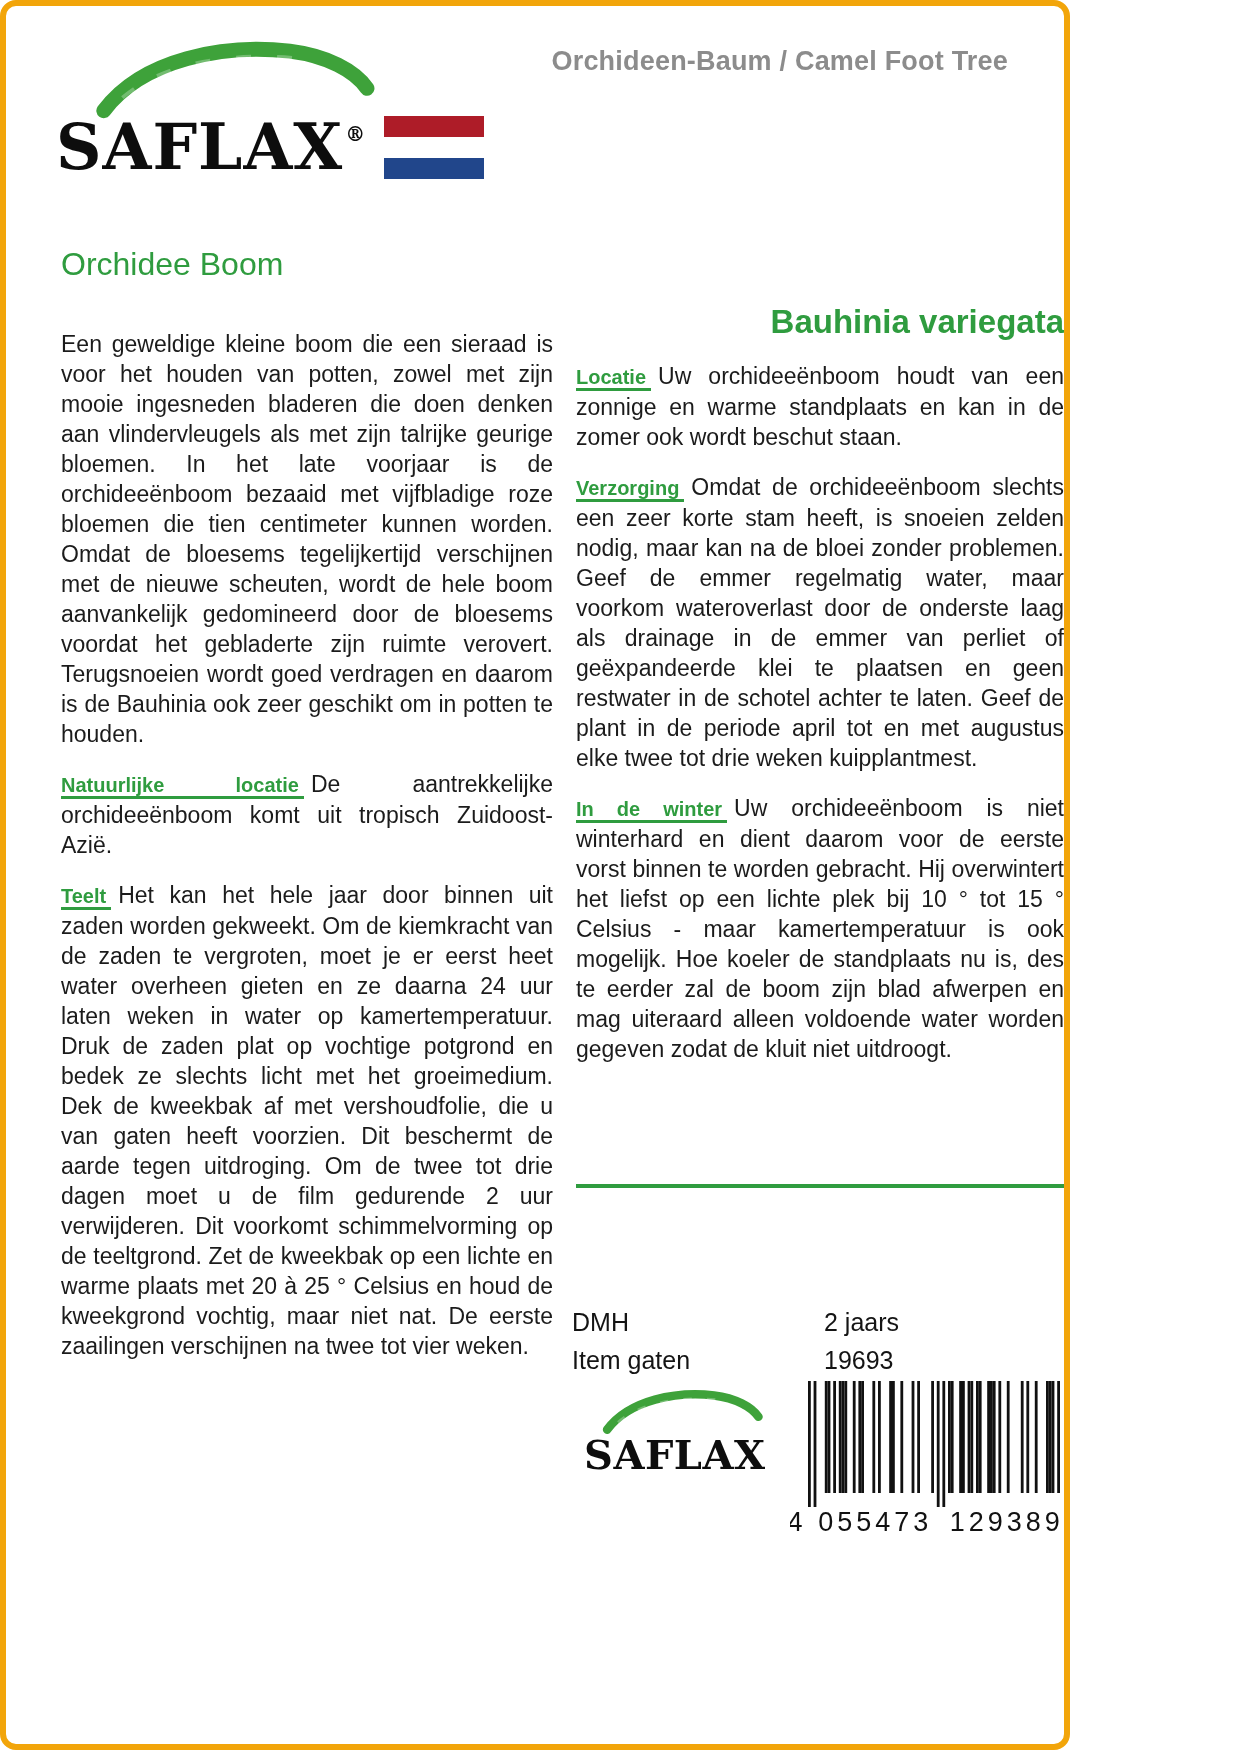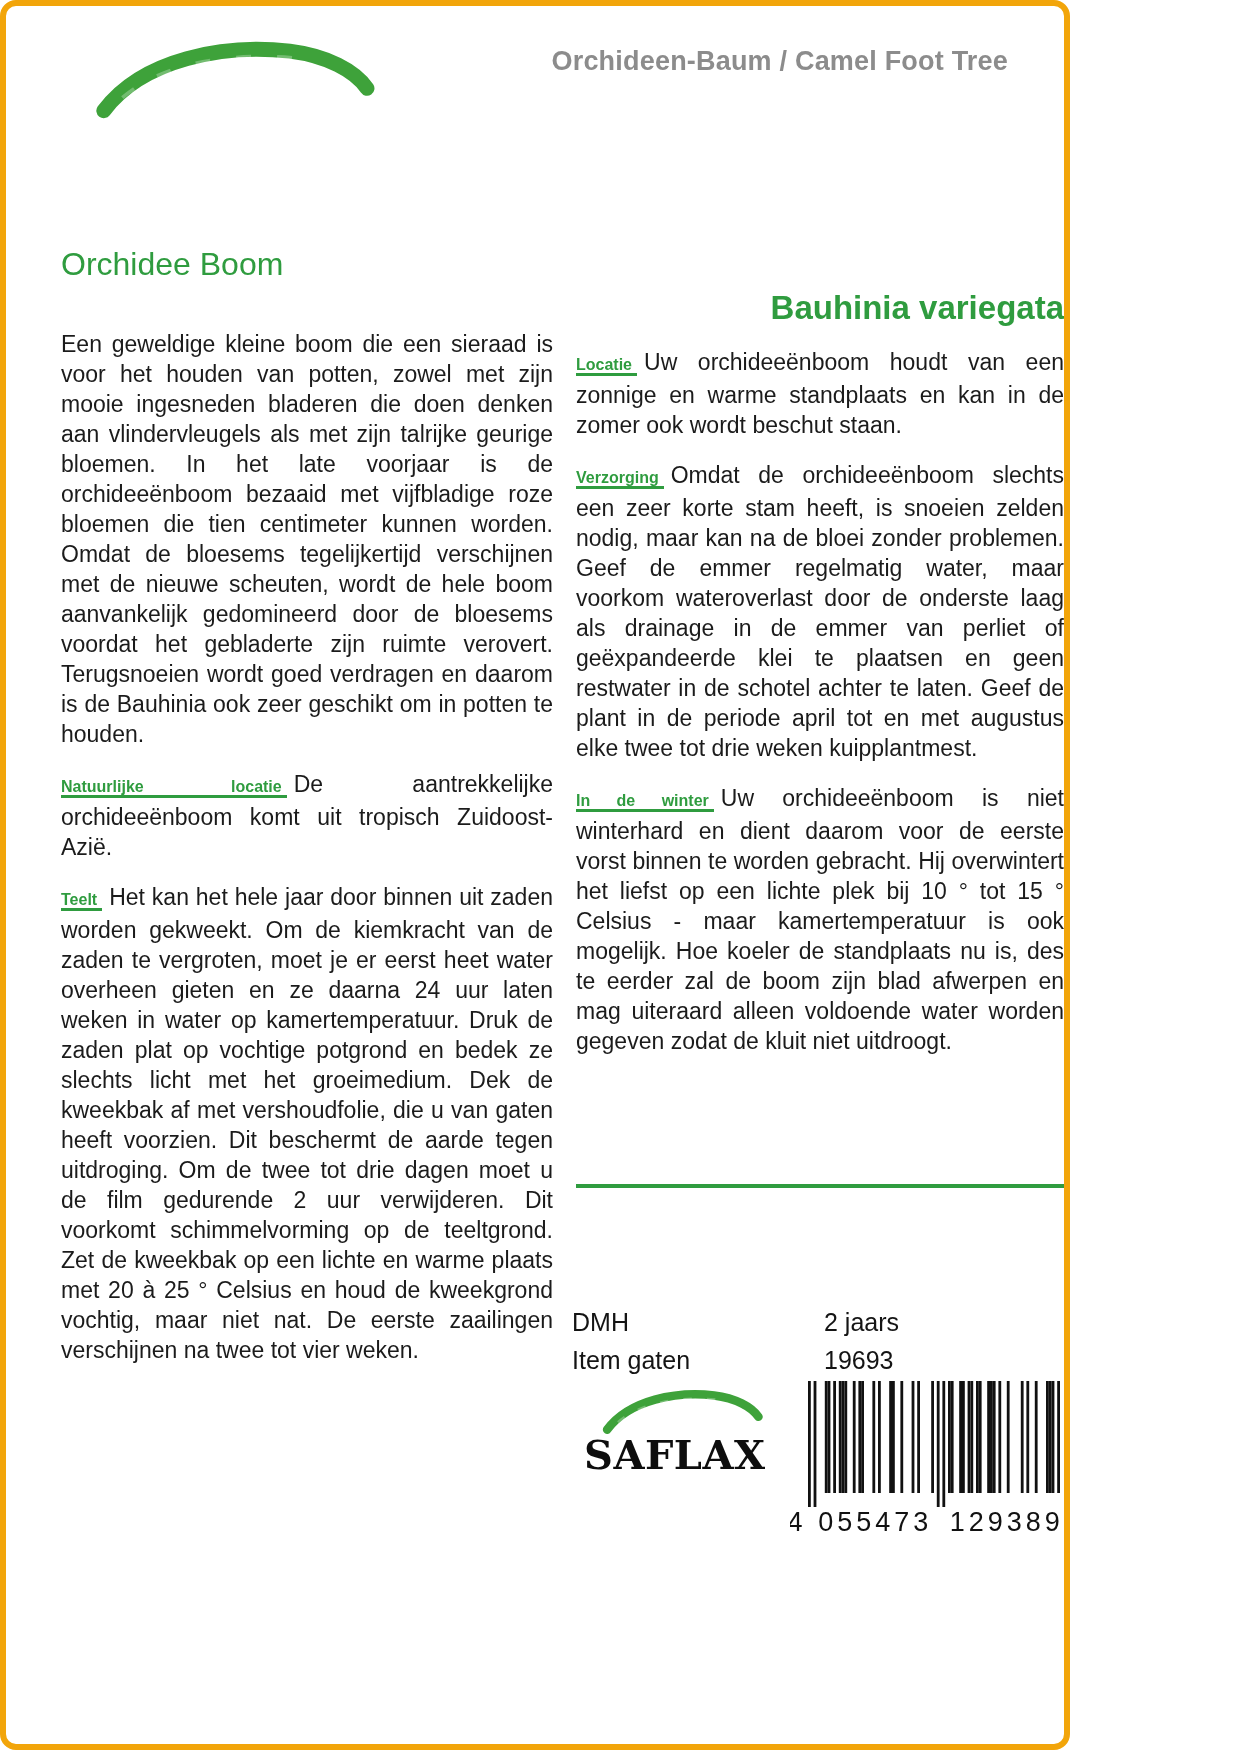--- a/index.html
+++ b/index.html
@@ -46,30 +46,30 @@
   .flag .blue{background:var(--flag-blue);}
 
   
   .col-left{position:absolute;left:55px;top:240px;width:492px;}
   .col-right{position:absolute;left:570px;top:281px;width:488px;}
   .page-title{
     margin:0 0 46px 0;
     font-size:32px;font-weight:400;color:var(--green);
   }
   .latin-title{
-    margin:2px 0 20px 0;text-align:right;
+    margin:16px 0 20px 0;text-align:right;
     font-size:33px;font-weight:700;color:var(--green);
   }
   p.body{
     margin:0 0 20px 0;
     font-size:23px;line-height:30px;
     text-align:justify;color:var(--ink);
   }
   .sec-heading{
-    font-size:16px;font-weight:700;color:var(--green);
+    font-size:20px;font-weight:700;color:var(--green);
     border-bottom:3px solid var(--green);
     padding-right:5px;margin-right:7px;
   }
 
   
   .divider{
     position:absolute;left:570px;top:1178px;width:488px;height:4px;
     background:var(--green);
   }
   .bottom-block{position:absolute;left:566px;top:1302px;width:488px;}
@@ -88,20 +88,28 @@
 
 <div class="page">
 
   <div class="header-subtitle">Orchideen-Baum / Camel Foot Tree</div>
 
   <div class="logo">
     <svg class="logo-arc" width="296" height="80" viewBox="0 0 300 86">
       <path d="M10 76 C 52 20, 140 4, 210 12 C 250 17, 280 33, 293 52" fill="none" stroke="var(--arc-green)" stroke-width="16" stroke-linecap="round"></path>
       <path d="M30 62 C 74 24, 150 10, 240 22" fill="none" stroke="#ffffff" stroke-opacity="0.28" stroke-width="4" stroke-dasharray="16 28"></path>
     </svg>
+    <div class="logo-row">
+      <div class="logo-text"><span>SAFLAX</span><sup>®</sup></div>
+      <div class="flag">
+        <div class="red"></div>
+        <div class="white"></div>
+        <div class="blue"></div>
+      </div>
+    </div>
   </div>
 
   <div class="col-left">
     <h1 class="page-title">Orchidee Boom</h1>
     <p class="body">Een geweldige kleine boom die een sieraad is voor het houden van potten, zowel met zijn mooie ingesneden bladeren die doen denken aan vlindervleugels als met zijn talrijke geurige bloemen. In het late voorjaar is de orchideeënboom bezaaid met vijfbladige roze bloemen die tien centimeter kunnen worden. Omdat de bloesems tegelijkertijd verschijnen met de nieuwe scheuten, wordt de hele boom aanvankelijk gedomineerd door de bloesems voordat het gebladerte zijn ruimte verovert. Terugsnoeien wordt goed verdragen en daarom is de Bauhinia ook zeer geschikt om in potten te houden.</p>
     <p class="body"><span class="sec-heading">Natuurlijke locatie</span><span>De aantrekkelijke orchideeënboom komt uit tropisch Zuidoost-Azië.</span></p>
     <p class="body"><span class="sec-heading">Teelt</span><span>Het kan het hele jaar door binnen uit zaden worden gekweekt. Om de kiemkracht van de zaden te vergroten, moet je er eerst heet water overheen gieten en ze daarna 24 uur laten weken in water op kamertemperatuur. Druk de zaden plat op vochtige potgrond en bedek ze slechts licht met het groeimedium. Dek de kweekbak af met vershoudfolie, die u van gaten heeft voorzien. Dit beschermt de aarde tegen uitdroging. Om de twee tot drie dagen moet u de film gedurende 2 uur verwijderen. Dit voorkomt schimmelvorming op de teeltgrond. Zet de kweekbak op een lichte en warme plaats met 20 à 25 ° Celsius en houd de kweekgrond vochtig, maar niet nat. De eerste zaailingen verschijnen na twee tot vier weken.</span></p>
   </div>
 
   <div class="col-right">

